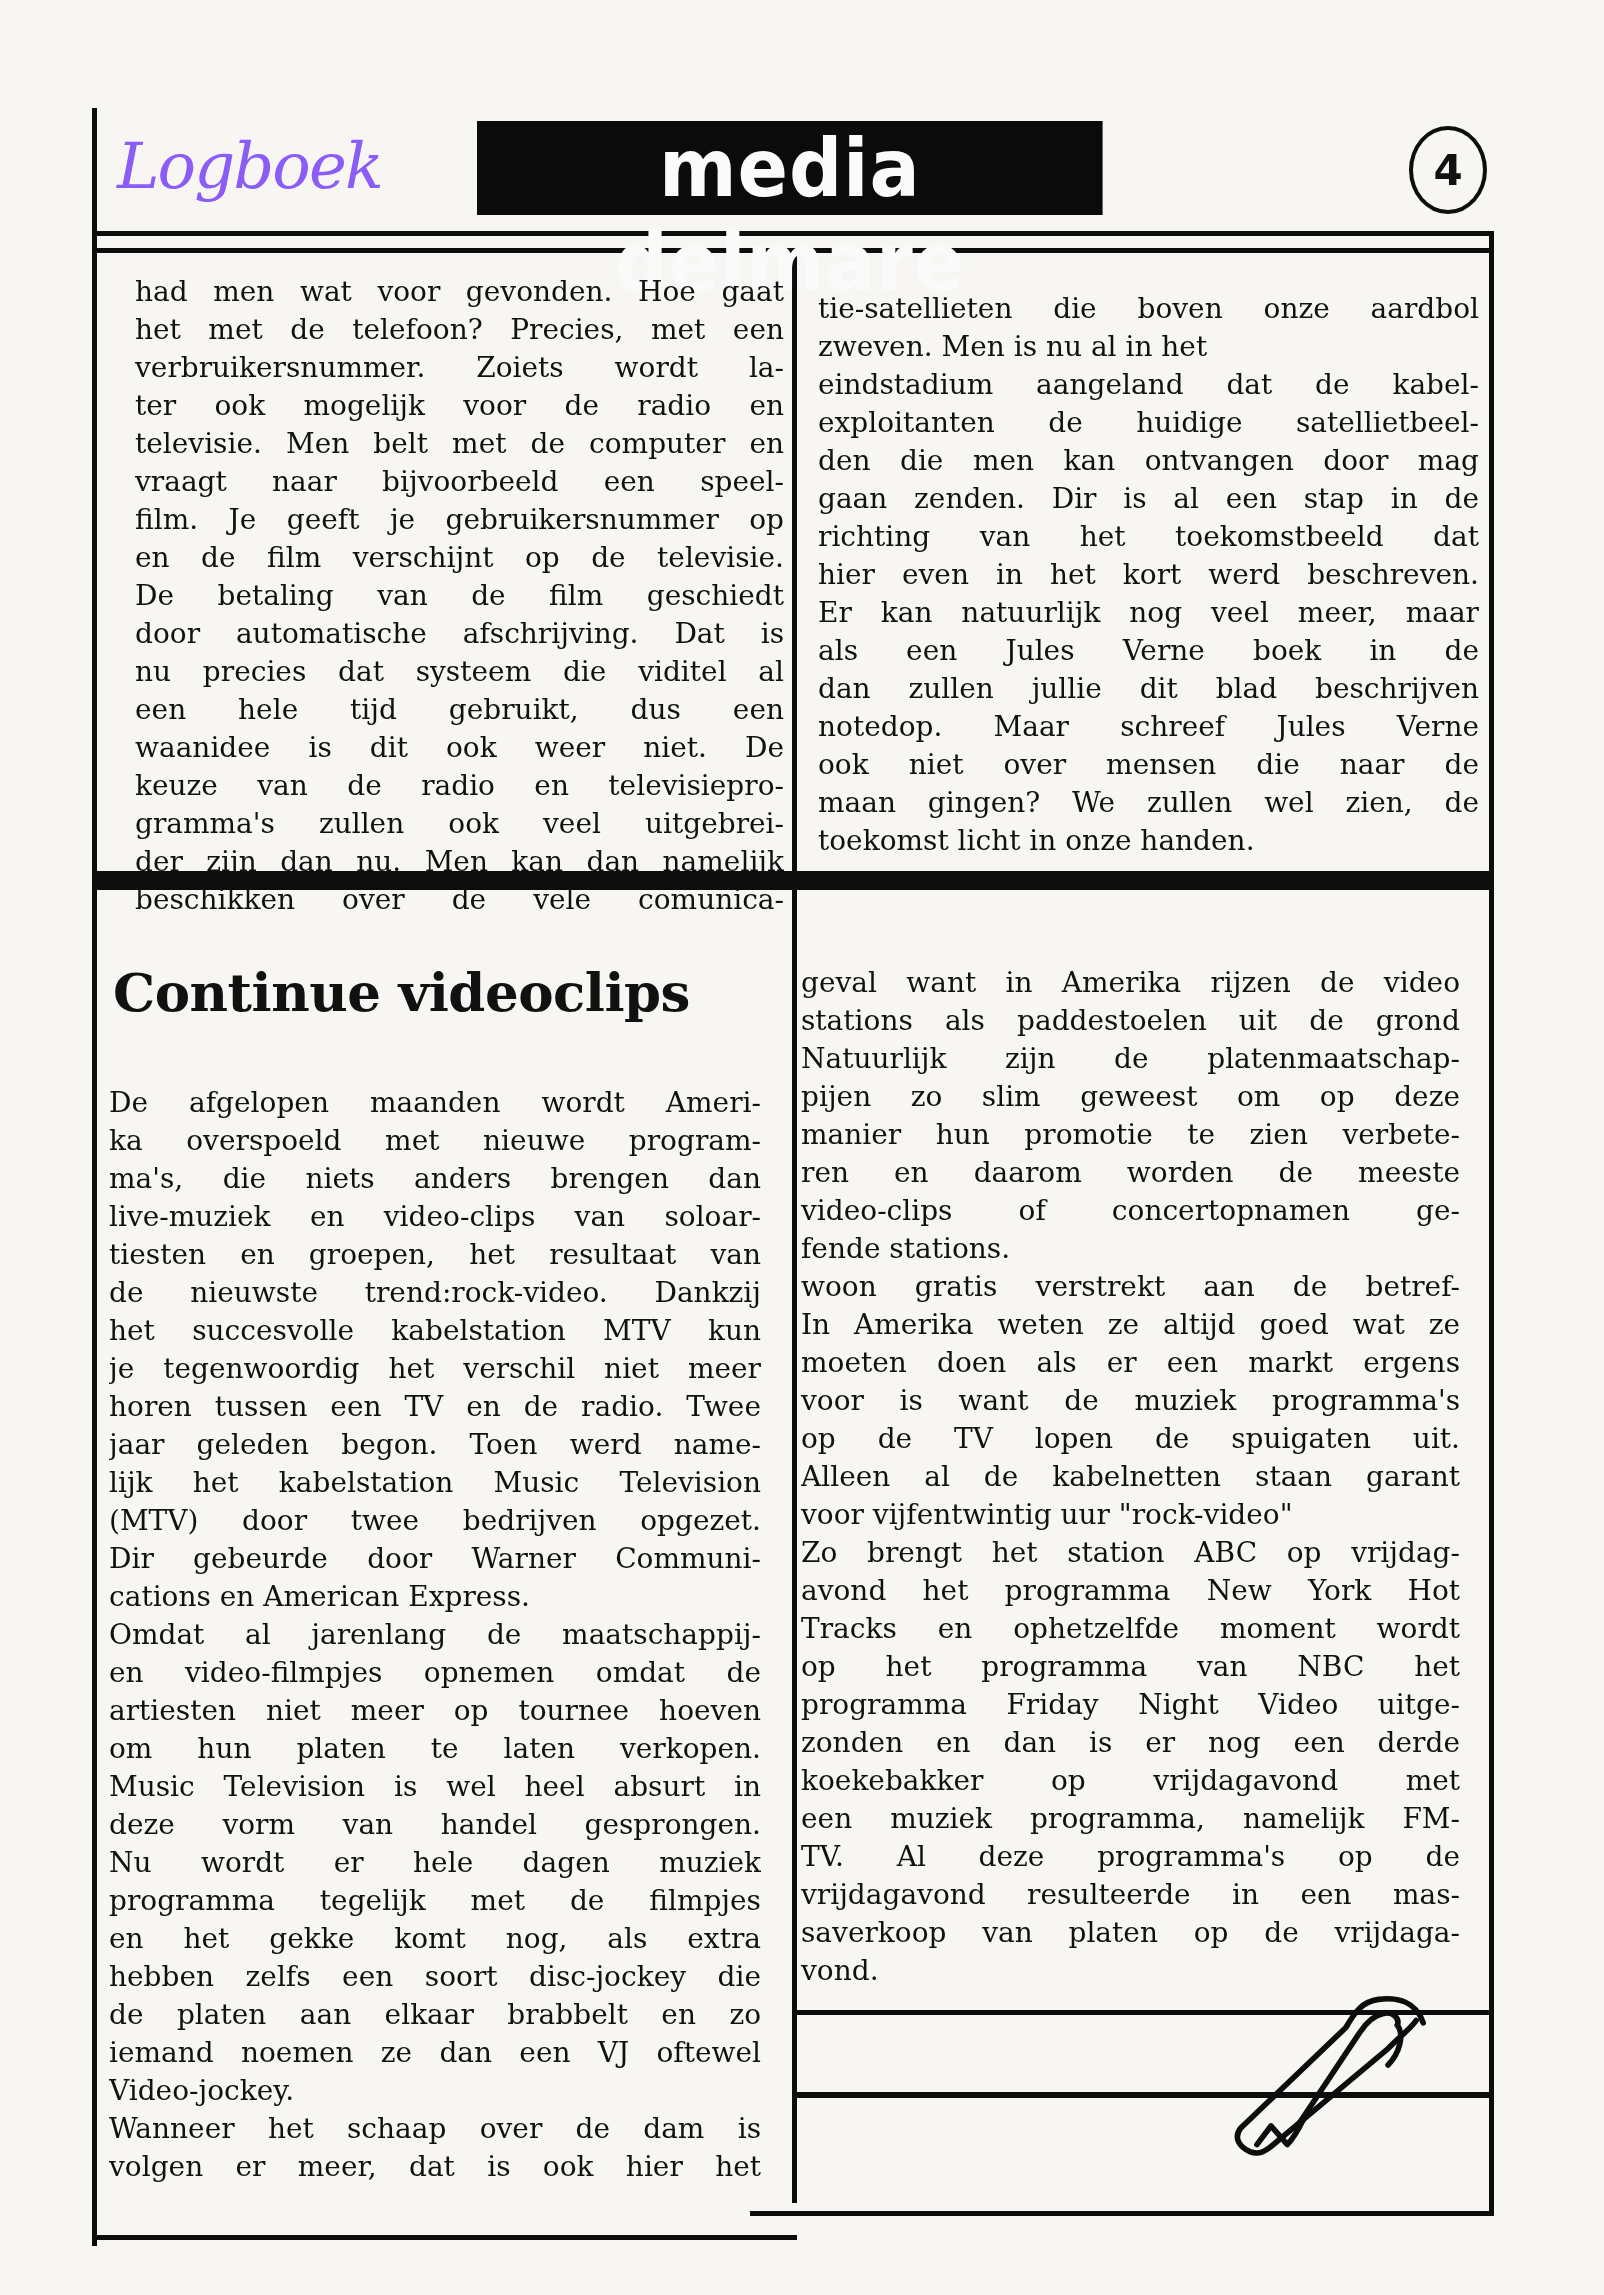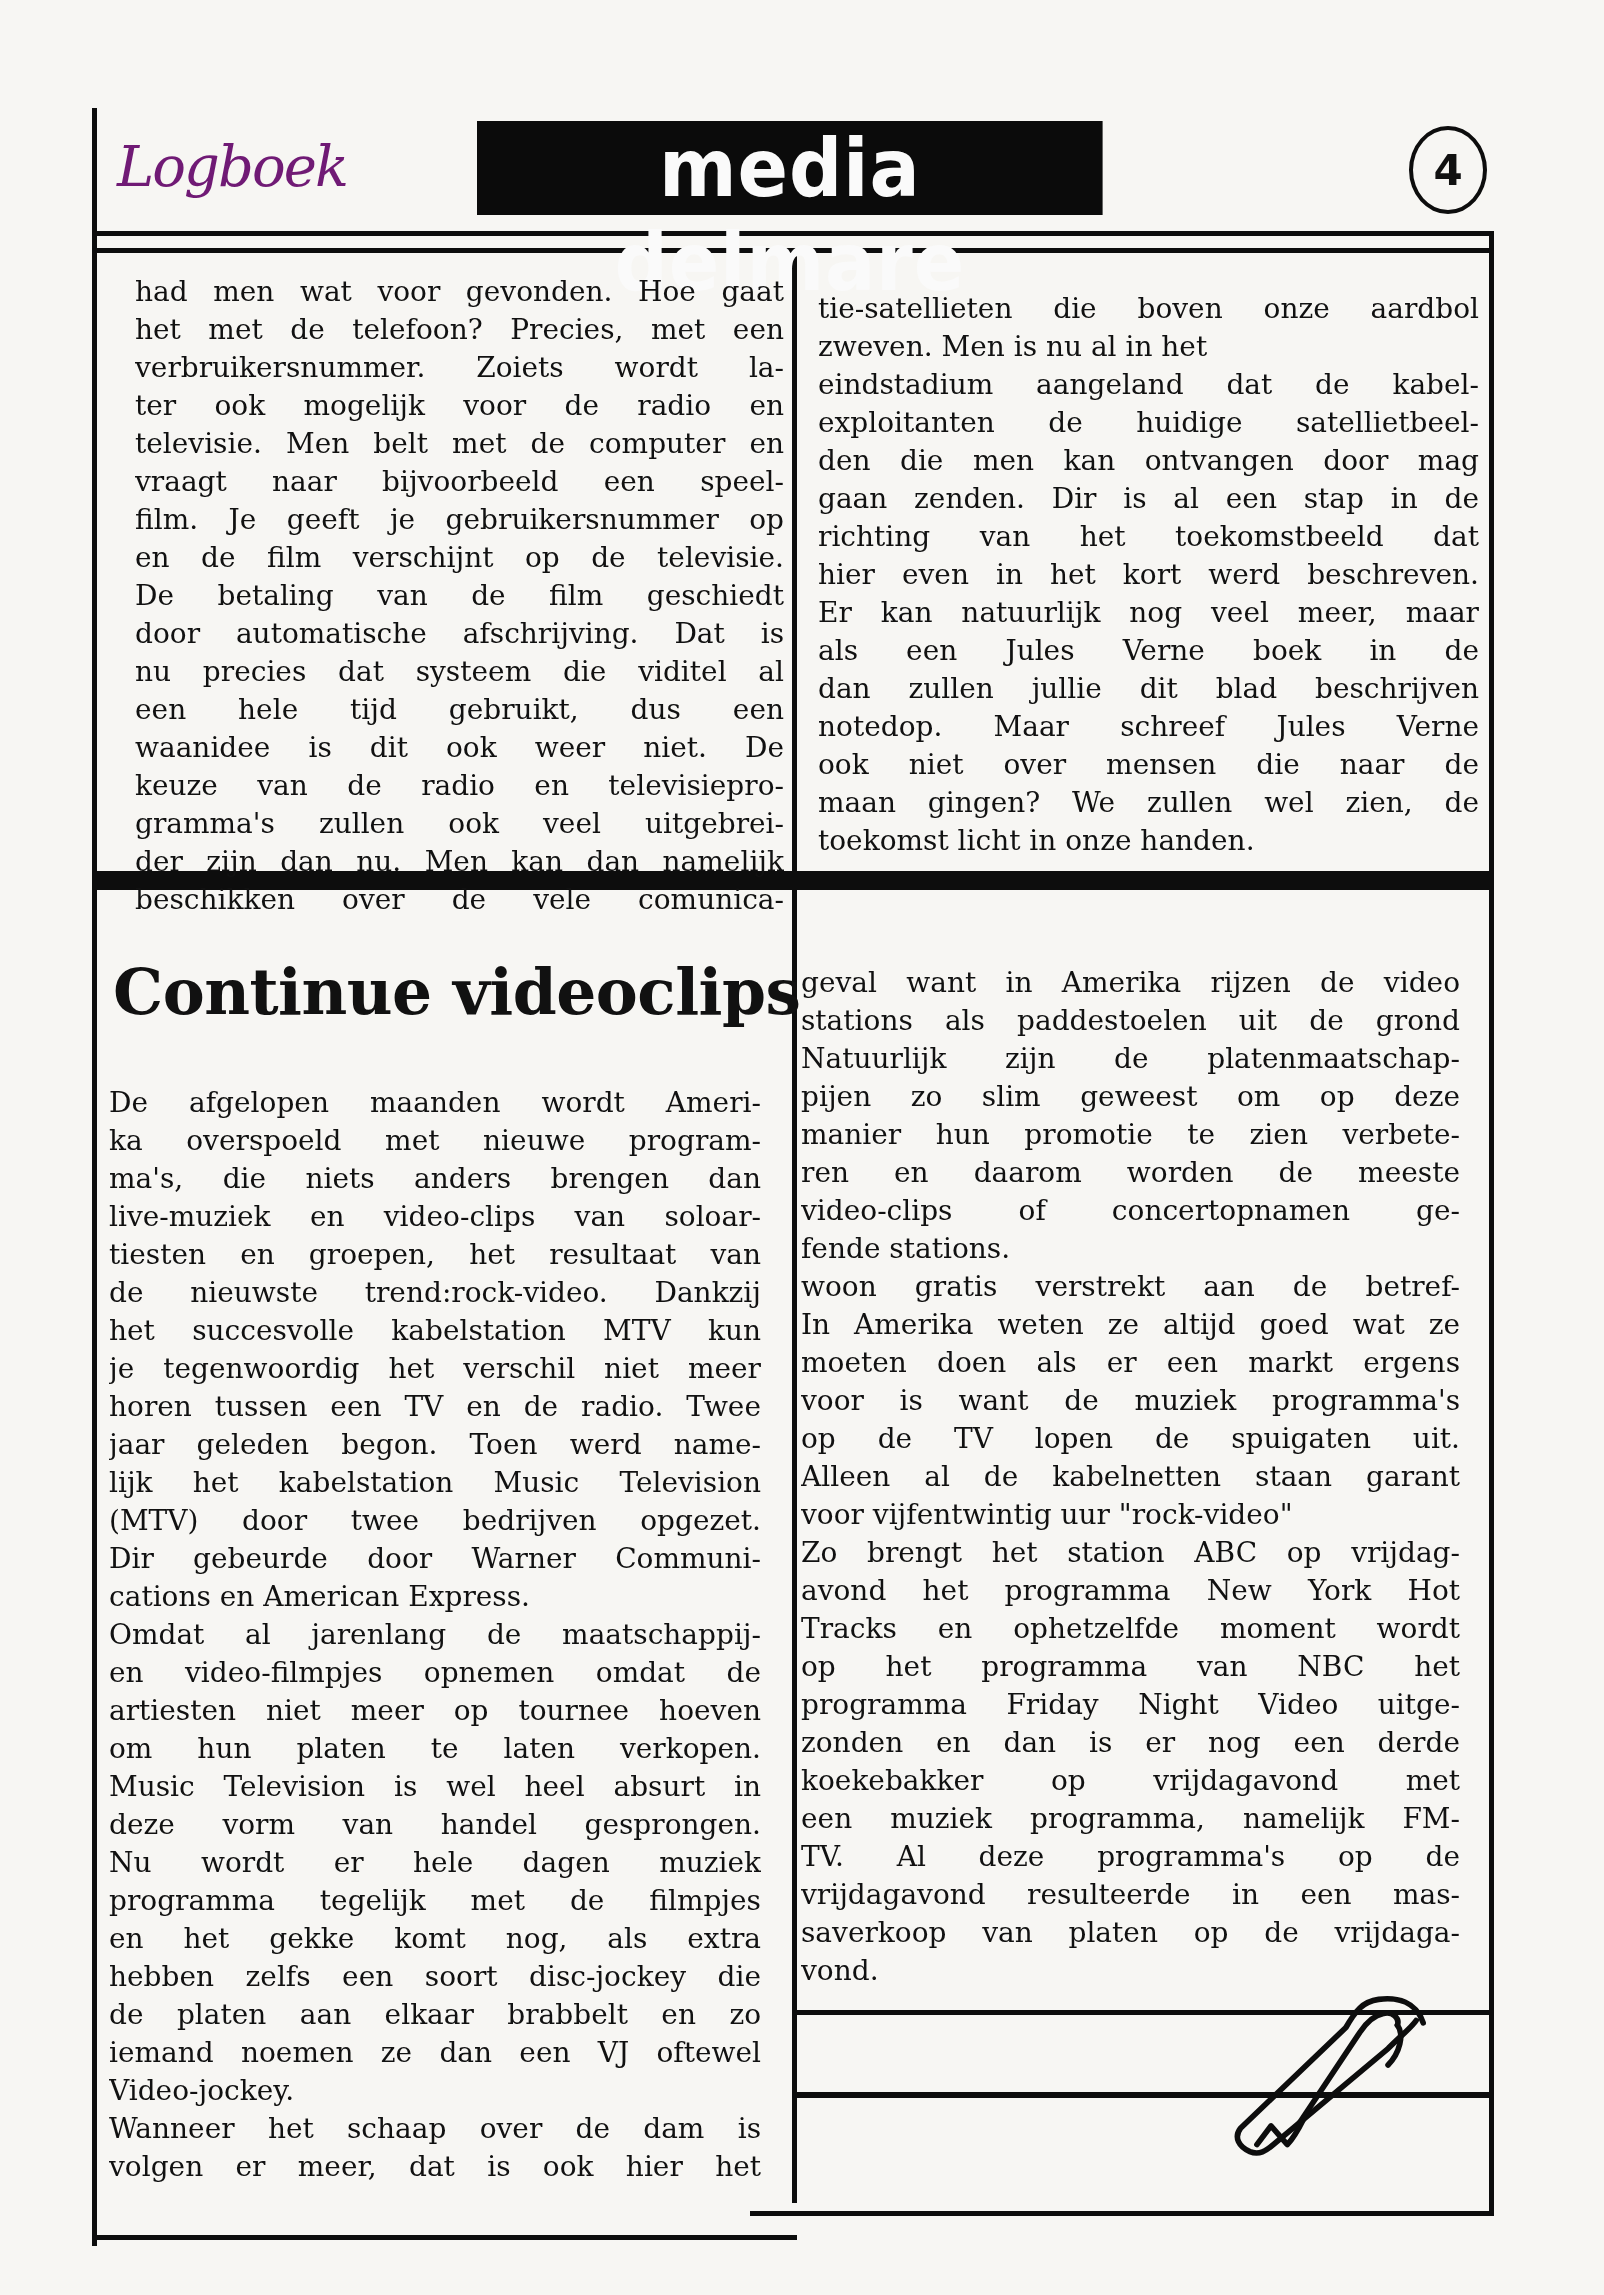--- a/index.html
+++ b/index.html
@@ -12,23 +12,23 @@
       color: #111;
     }
     .abs { position: absolute; }
     .rule { position: absolute; background: #0d0d0d; }
 
     
     .logo-script {
       left: 117px; top: 115px; width: 356px; height: 103px;
       font-family: "DejaVu Serif", "Liberation Serif", serif;
       font-style: italic;
-      font-size: 56px; line-height: 103px;
+      font-size: 64px; line-height: 103px;
       letter-spacing: -1.9px;
-      color: #701a75;
+      color: #8b5cf6;
       font-weight: normal;
     }
     .brand-box {
       left: 477px; top: 121px; width: 680px; height: 94px;
       background: #0b0b0b;
       color: #fafafa;
       font-family: "DejaVu Sans", "Liberation Sans", sans-serif;
       font-weight: bold;
       font-size: 81px; line-height: 94px;
       text-align: center;
@@ -57,21 +57,21 @@
     .col .ln.last { text-align-last: left; }
     .col-top-left  { left: 127px;  top: 273px;  width: 649px; margin-left: 8px; }
     .col-top-right { left: 818px; top: 290px;  width: 661px; }
     .col-bot-left  { left: 109px;  top: 1084px; width: 652px; }
     .col-bot-right { left: 801px; top: 964px; width: 659px; }
 
     .heading {
       left: 113px; top: 952px; width: 666px; height: 80px;
       font-family: "DejaVu Serif", "Liberation Serif", serif;
       font-weight: bold;
-      font-size: 63px; line-height: 80px;
+      font-size: 53px; line-height: 80px;
       white-space: nowrap;
       letter-spacing: -0.5px;
     }
 
     .paperclip { left: 1116px; top: 1983px; width: 338px; height: 178px; }
   </style>
 </head>
 <body>
 
 <div class="rule" style="left:92px; top:108px; width:4.7px; height:2138px;"></div>

